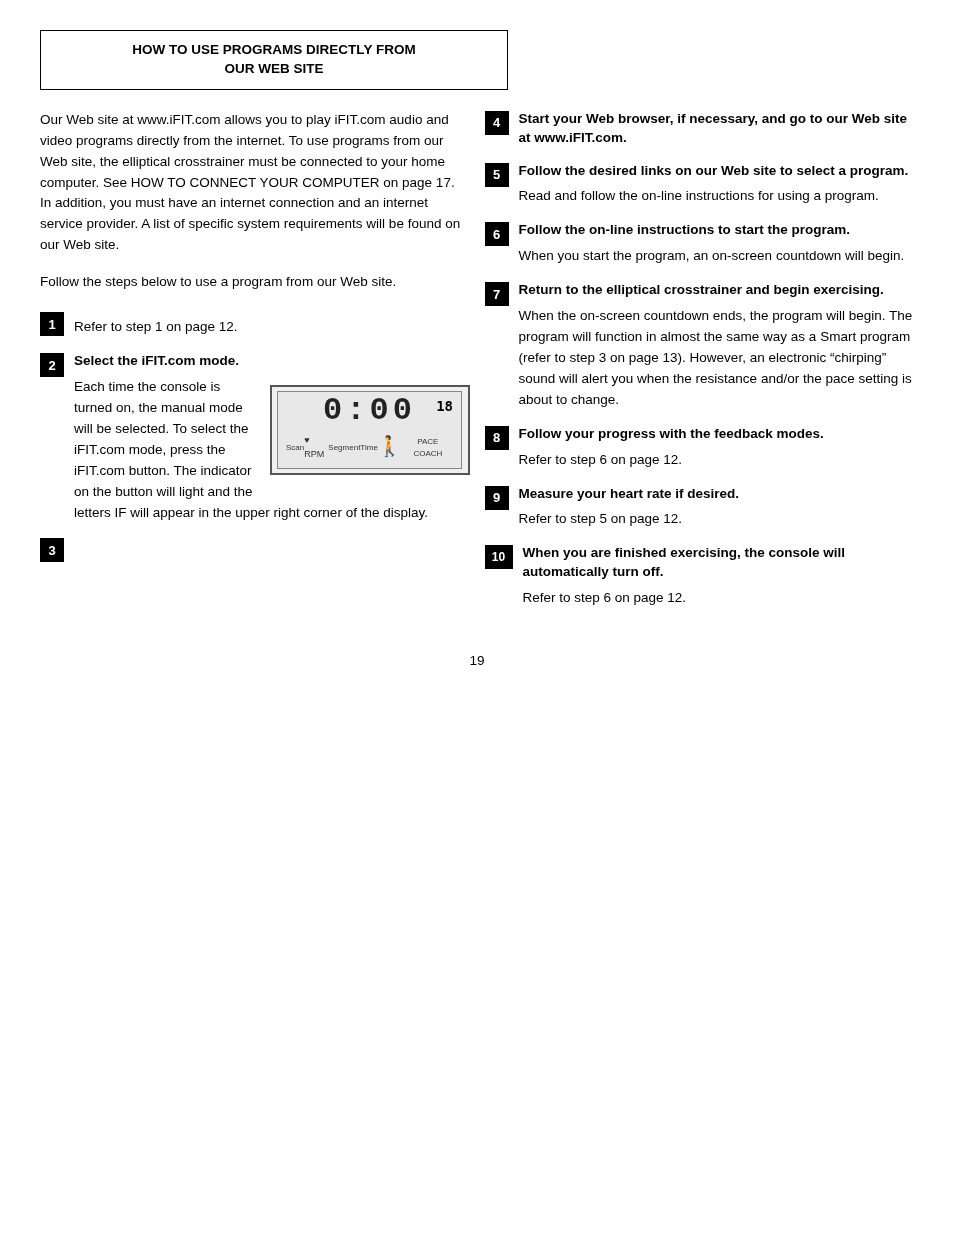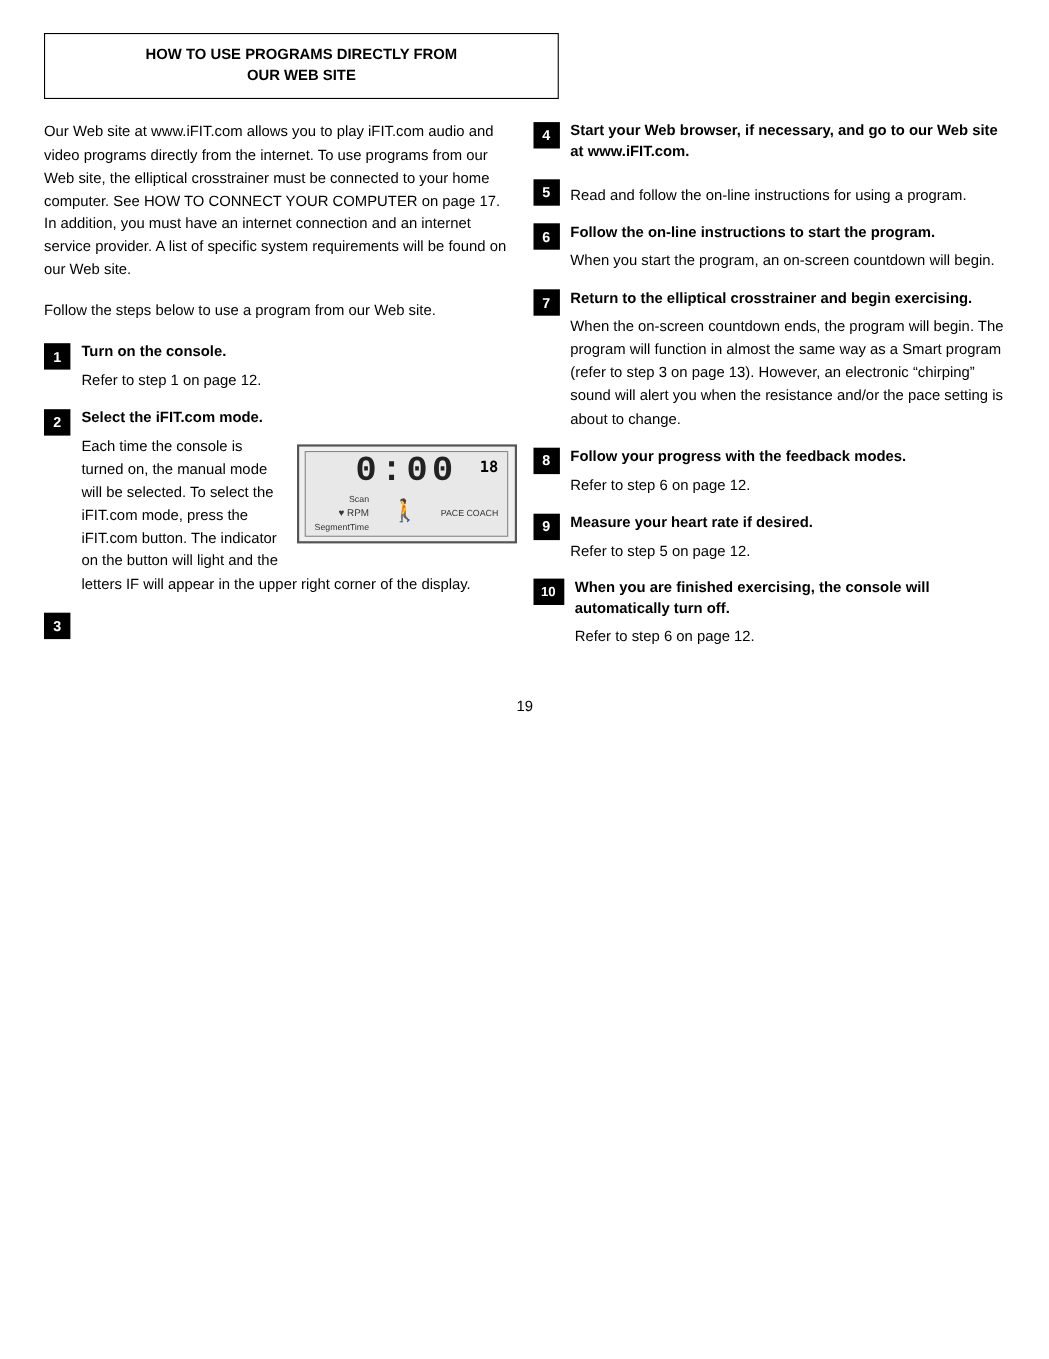--- a/index.html
+++ b/index.html
@@ -158,22 +158,22 @@
       justify-content: space-between;
       align-items: center;
       padding: 0 4px;
       margin-top: 4px;
     }
 
     .lcd-label-left {
       font-size: 8px;
       color: #333;
       display: flex;
-      flex-direction: column;
-      align-items: flex-end;
+      flex-direction: row;
+      align-items: center;
     }
 
     .lcd-label-right {
       font-size: 8px;
       color: #333;
       text-align: center;
     }
 
     .lcd-heart {
       font-size: 9px;
@@ -217,21 +217,20 @@
 
     <div class="left-col">
 
       <p class="intro-text">Our Web site at www.iFIT.com allows you to play iFIT.com audio and video programs directly from the internet. To use programs from our Web site, the elliptical crosstrainer must be connected to your home computer. See HOW TO CONNECT YOUR COMPUTER on page 17. In addition, you must have an internet connection and an internet service provider. A list of specific system requirements will be found on our Web site.</p>
 
       <p class="follow-steps-text">Follow the steps below to use a program from our Web site.</p>
 
       <div class="step">
         <div class="step-number-box">1</div>
         <div class="step-content">
-          <div class="step-title">Turn on the console.</div>
           <div class="step-body">Refer to step 1 on page 12.</div>
         </div>
       </div>
 
       <div class="step">
         <div class="step-number-box">2</div>
         <div class="step-content">
           <div class="step-title">Select the iFIT.com mode.</div>
           <div class="step-body clearfix">
             
@@ -266,20 +265,21 @@
       <div class="step">
         <div class="step-number-box">4</div>
         <div class="step-content">
           <div class="step-title">Start your Web browser, if necessary, and go to our Web site at www.iFIT.com.</div>
         </div>
       </div>
 
       <div class="step">
         <div class="step-number-box">5</div>
         <div class="step-content">
+          <div class="step-title">Follow the desired links on our Web site to select a program.</div>
           <div class="step-body">Read and follow the on-line instructions for using a program.</div>
         </div>
       </div>
 
       <div class="step">
         <div class="step-number-box">6</div>
         <div class="step-content">
           <div class="step-title">Follow the on-line instructions to start the program.</div>
           <div class="step-body">When you start the program, an on-screen countdown will begin.</div>
         </div>

